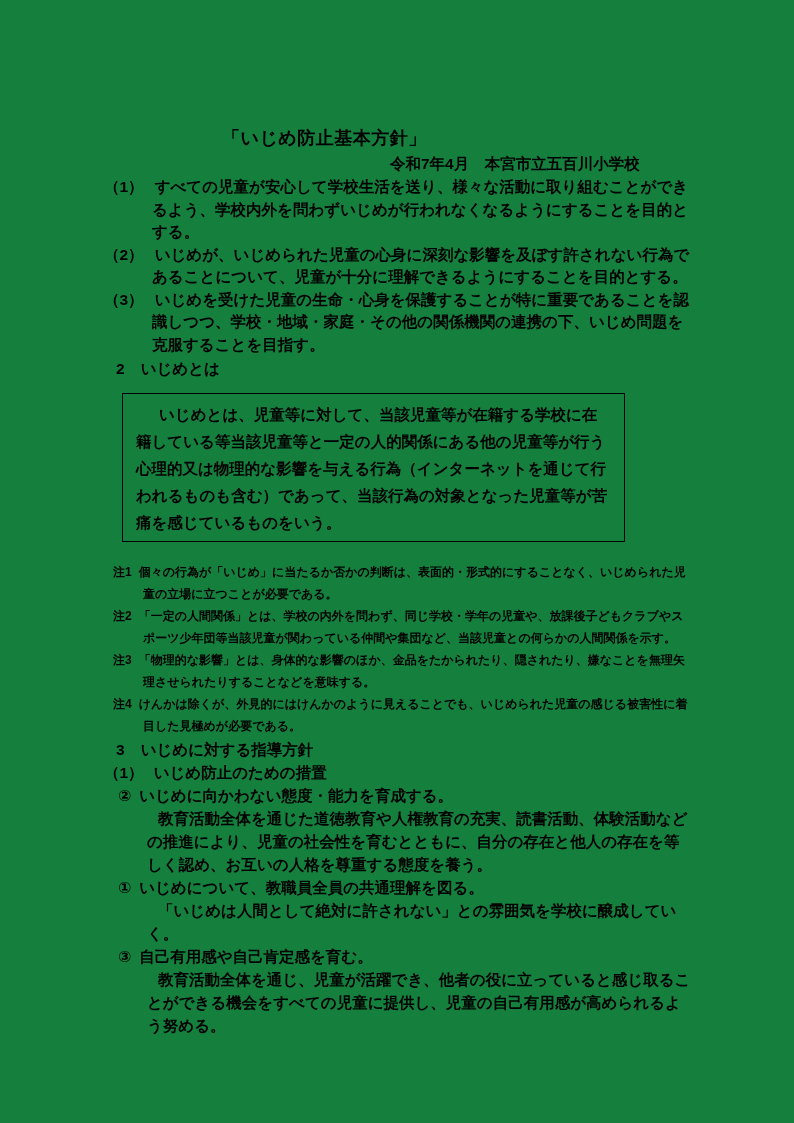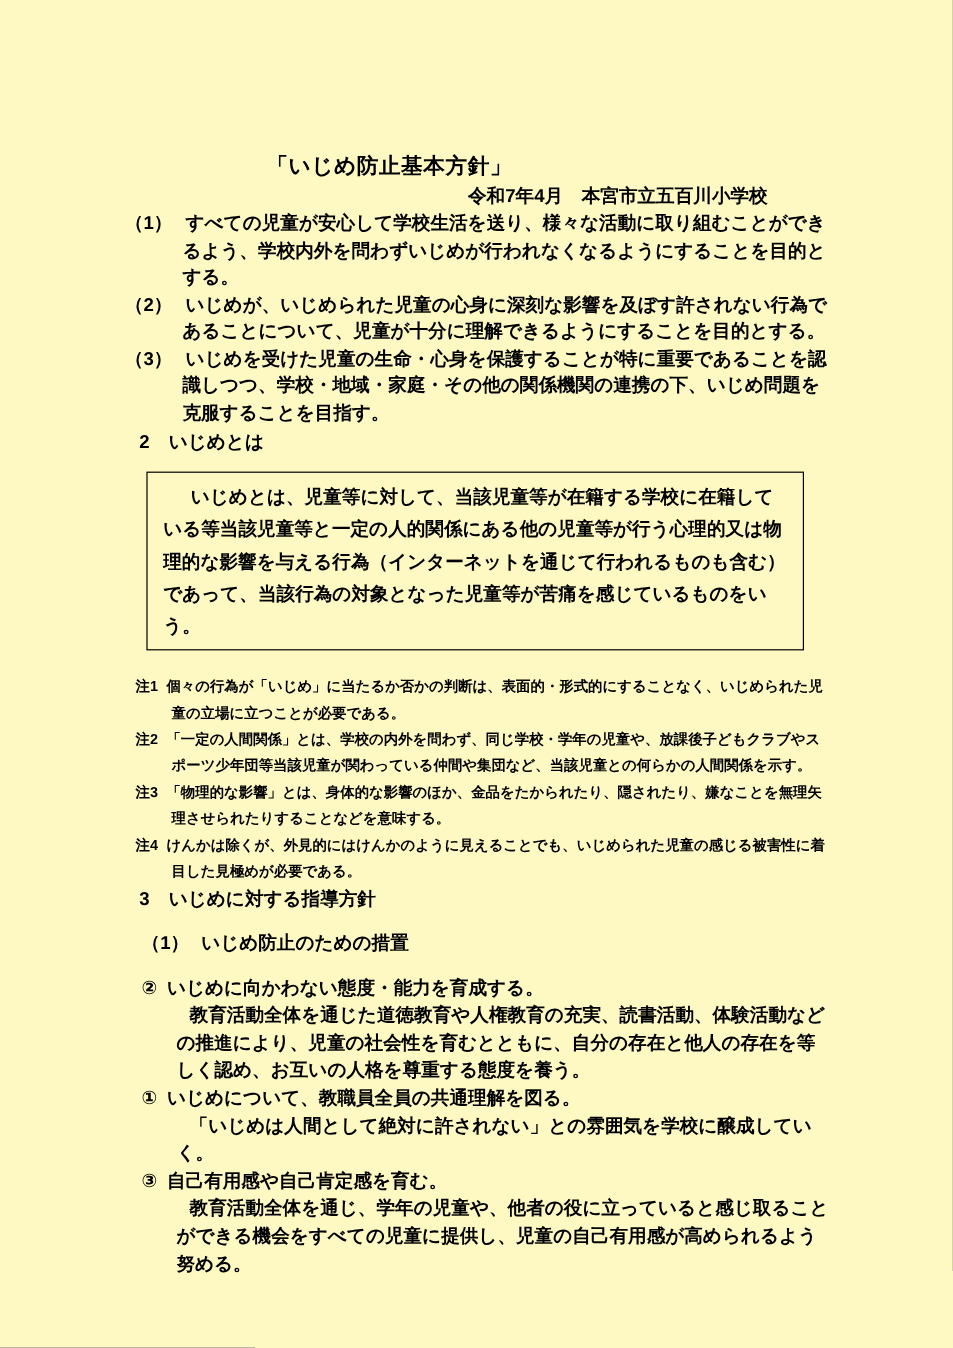--- a/index.html
+++ b/index.html
@@ -1,21 +1,21 @@
 <!DOCTYPE html>
 <html><head>
 <meta charset="utf-8">
 <style>
   html, body { margin: 0; padding: 0; background: #888; }
   .page {
     position: relative;
     width: 794px;
     height: 1123px;
     margin: 0 auto;
-    background: #fef9c3;
+    background: #15803d;
     box-sizing: border-box;
     padding: 126px 100px 0 104px;
     overflow: hidden;
     font-family: "Liberation Sans", "DejaVu Sans", sans-serif;
     font-weight: bold;
     color: #000000;
   }
   .doc-title {
     font-size: 18px;
     line-height: 24px;
@@ -37,42 +37,42 @@
   .item {
     margin: 0 0 0 48px;
     text-indent: -48px;
     font-size: 15.5px;
     line-height: 22.5px;
   }
   .item .label { margin-right: 11px; }
   .def-box {
     box-sizing: border-box;
     margin: 13px 0 0 18px;
-    width: 548px;
+    width: 503px;
     border: 1px solid #000000;
     padding: 7px 13px 5px 13px;
   }
   .def-box p {
     margin: 0;
     font-size: 15.5px;
     line-height: 27px;
     text-indent: 23px;
   }
   .notes { margin-top: 19px; }
   .note {
     margin: 0 0 0 39px;
     text-indent: -30px;
     font-size: 12px;
     line-height: 22px;
   }
   .note .label { margin-right: 7px; }
   .sub-h {
     font-size: 15.5px;
     line-height: 23px;
-    margin: 14px;
+    margin: 0;
   }
   .sub-h .label { margin-right: 10px; }
   .measure-title {
     margin: 0 0 0 14px;
     font-size: 15.5px;
     line-height: 23px;
   }
   .measure-title .num { margin-right: 8px; }
   .measure-body {
     margin: 0 0 0 43px;
@@ -117,16 +117,16 @@
     <p class="measure-body">教育活動全体を通じた道徳教育や人権教育の充実、読書活動、体験活動などの推進により、児童の社会性を育むとともに、自分の存在と他人の存在を等しく認め、お互いの人格を尊重する態度を養う。</p>
   </div>
 
   <div>
     <p class="measure-title"><span class="num">①</span><span>いじめについて、教職員全員の共通理解を図る。</span></p>
     <p class="measure-body">「いじめは人間として絶対に許されない」との雰囲気を学校に醸成していく。</p>
   </div>
 
   <div>
     <p class="measure-title"><span class="num">③</span><span>自己有用感や自己肯定感を育む。</span></p>
-    <p class="measure-body">教育活動全体を通じ、学年の児童や、他者の役に立っていると感じ取ることができる機会をすべての児童に提供し、児童の自己有用感が高められるよう努める。</p>
+    <p class="measure-body">教育活動全体を通じ、児童が活躍でき、他者の役に立っていると感じ取ることができる機会をすべての児童に提供し、児童の自己有用感が高められるよう努める。</p>
   </div>
 
 </div>
 
 </body></html>

